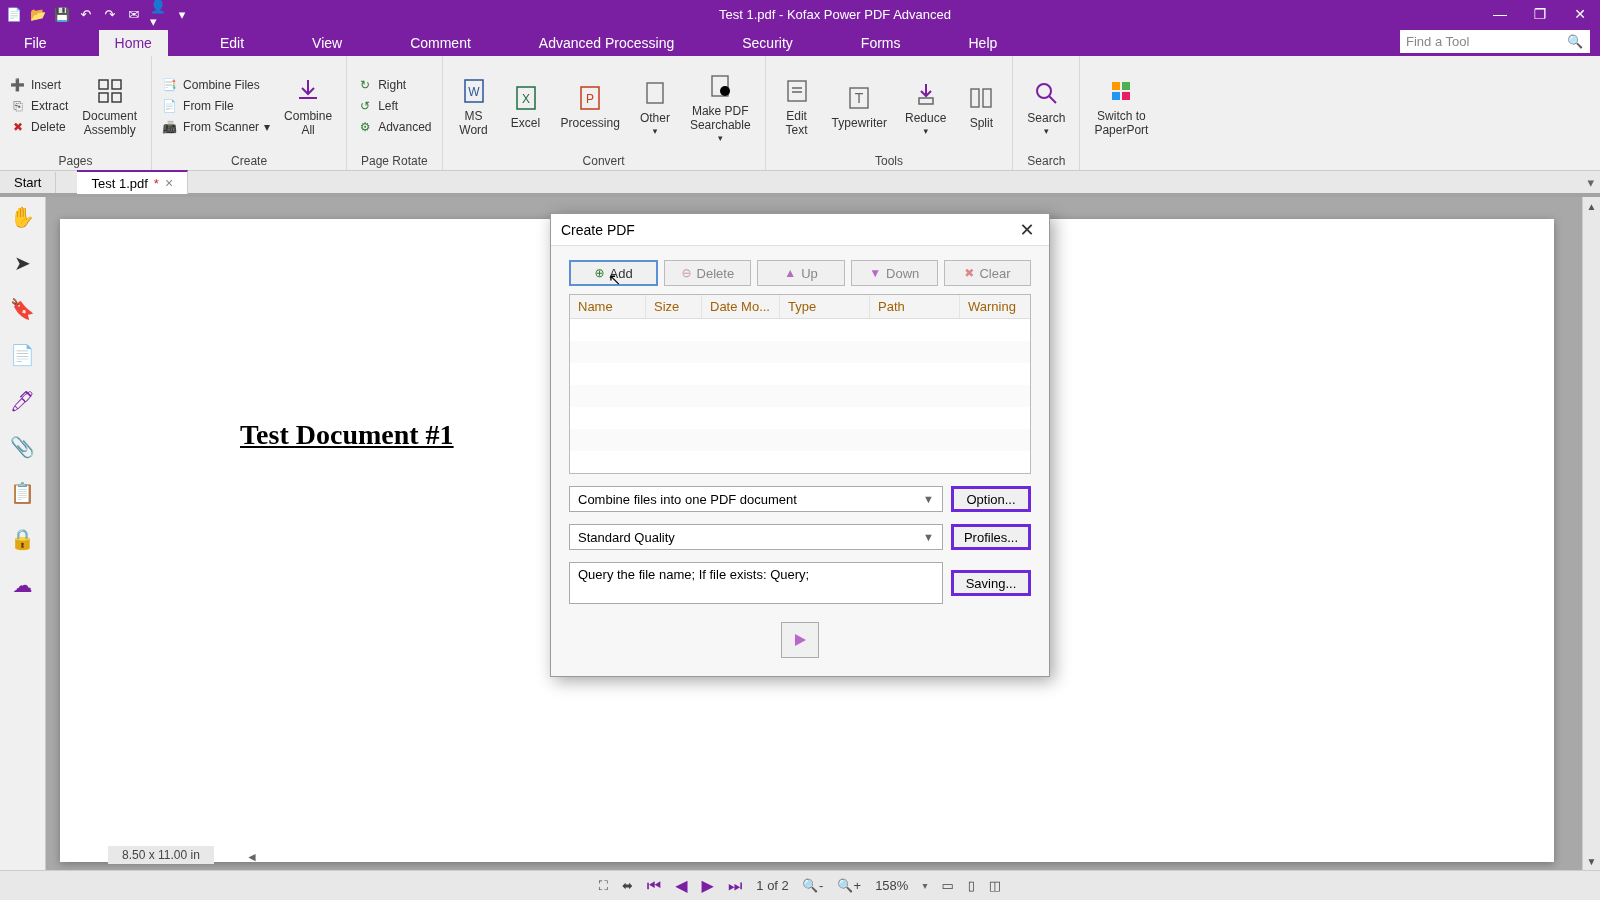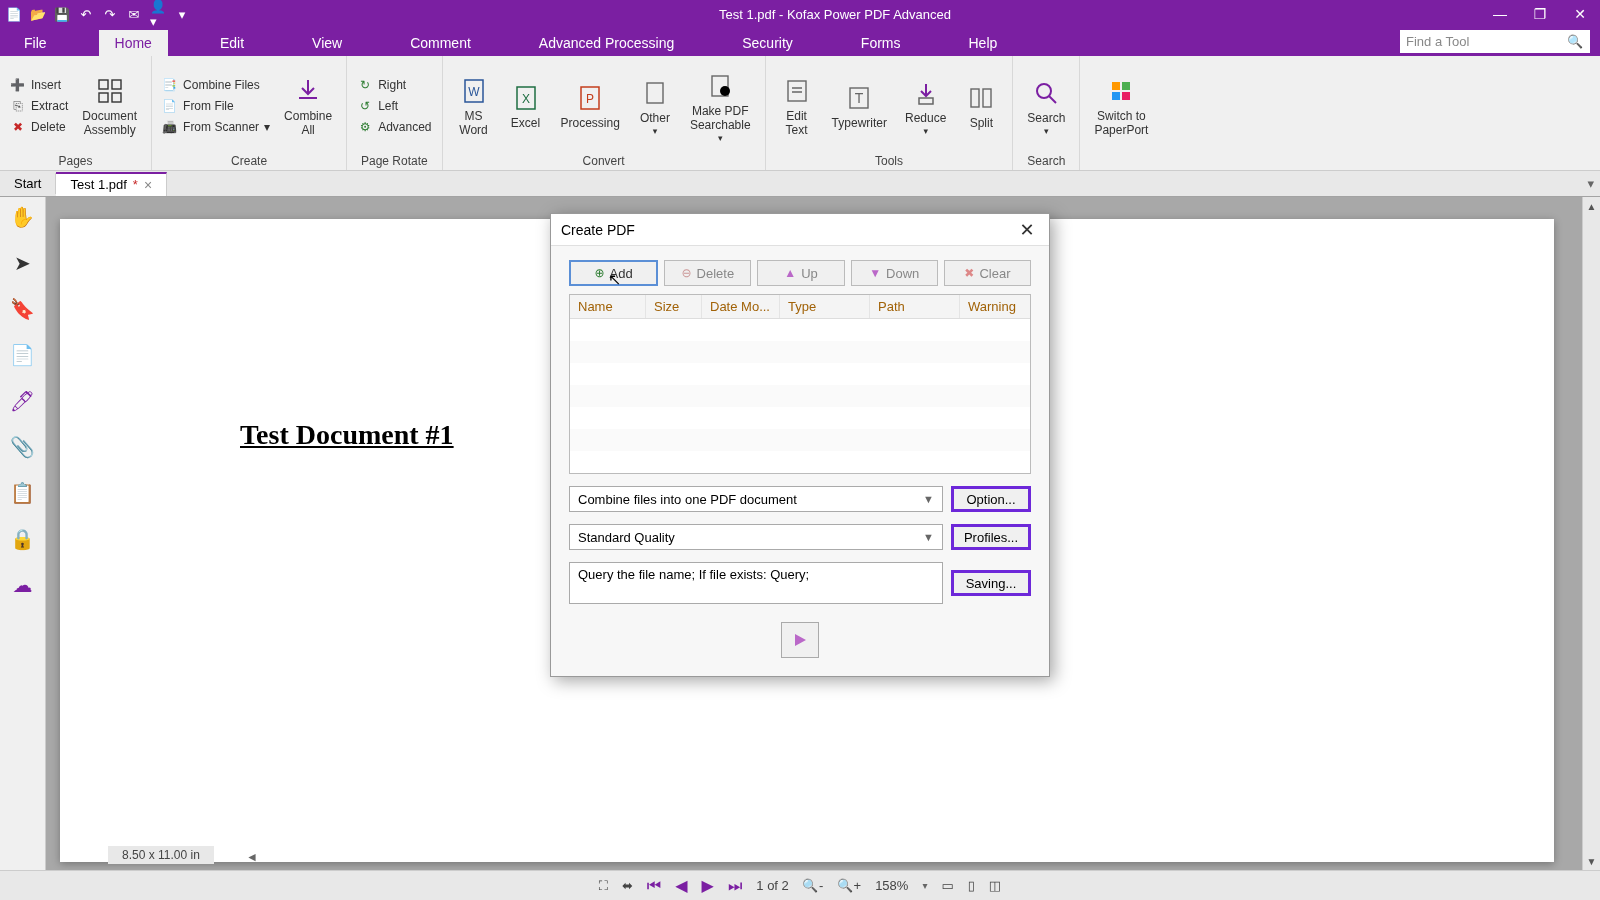--- a/index.html
+++ b/index.html
@@ -24,21 +24,21 @@
 .ribbon-group { border-right: 1px solid #d8d8d8; display: flex; flex-direction: column; padding: 4px 8px 2px; }
 .ribbon-group .group-body { flex: 1; display: flex; align-items: center; gap: 6px; }
 .ribbon-group .group-label { text-align: center; color: #444; font-size: 12px; padding-top: 2px; }
 .ribbon-vbtn { display: flex; flex-direction: column; align-items: center; justify-content: center; padding: 2px 6px; text-align: center; line-height: 1.15; }
 .ribbon-vbtn .icon { width: 34px; height: 34px; display: flex; align-items: center; justify-content: center; margin-bottom: 2px; }
 .ribbon-small-col { display: flex; flex-direction: column; gap: 3px; justify-content: center; }
 .ribbon-small-item { display: flex; align-items: center; gap: 5px; padding: 1px 2px; white-space: nowrap; }
 .ribbon-small-item .si { width: 16px; height: 16px; display: inline-flex; align-items: center; justify-content: center; }
 
 
-.doc-tabs { height: 26px; background: #e8e8e8; border-bottom: 1px solid #a3a3a3; display: flex; align-items: center; font-size: 13px; }
+.doc-tabs { height: 26px; background: #e8e8e8; border-bottom: 4px solid #a3a3a3; display: flex; align-items: center; font-size: 13px; gap: 21px; }
 .doc-tabs .dtab { padding: 3px 14px; border-right: 1px solid #ccc; display: flex; align-items: center; gap: 6px; }
 .doc-tabs .dtab.active { background: #ffffff; border-top: 2px solid #7b1fa2; justify-content: center; }
 .doc-tabs .dtab .close { color: #888; font-size: 14px; }
 
 
 .workspace { position: absolute; top: 197px; left: 0; right: 0; bottom: 30px; display: flex; background: #a8a8a8; }
 .side-toolbar { width: 46px; background: #f0f0f0; border-right: 1px solid #ccc; display: flex; flex-direction: column; align-items: center; padding-top: 6px; gap: 18px; }
 .side-toolbar .st { width: 28px; height: 28px; display: flex; align-items: center; justify-content: center; color: #7b1fa2; font-size: 20px; }
 .doc-area { flex: 1; position: relative; overflow: hidden; }
 .page { position: absolute; left: 14px; top: 22px; right: 28px; bottom: 8px; background: #fff; box-shadow: 0 2px 8px rgba(0,0,0,0.3); padding: 200px 180px 40px; }

